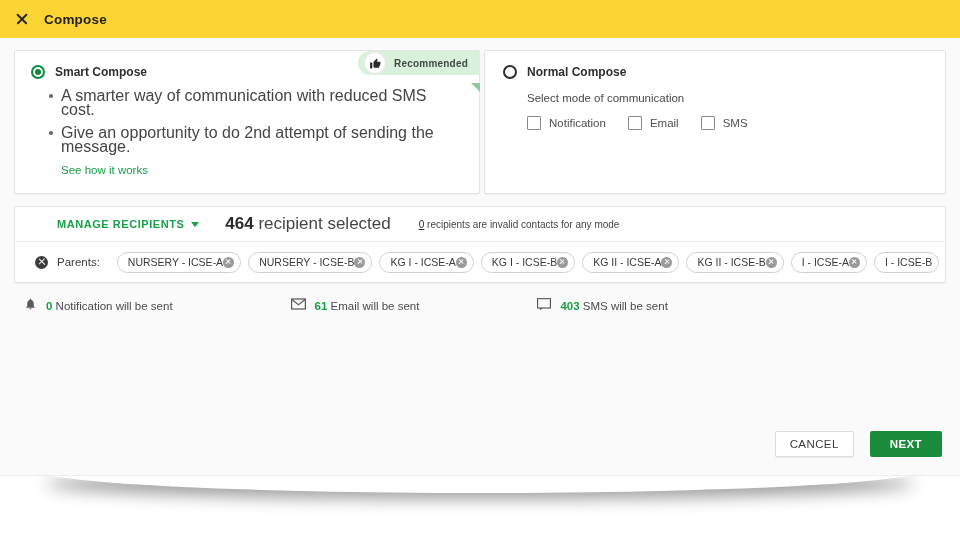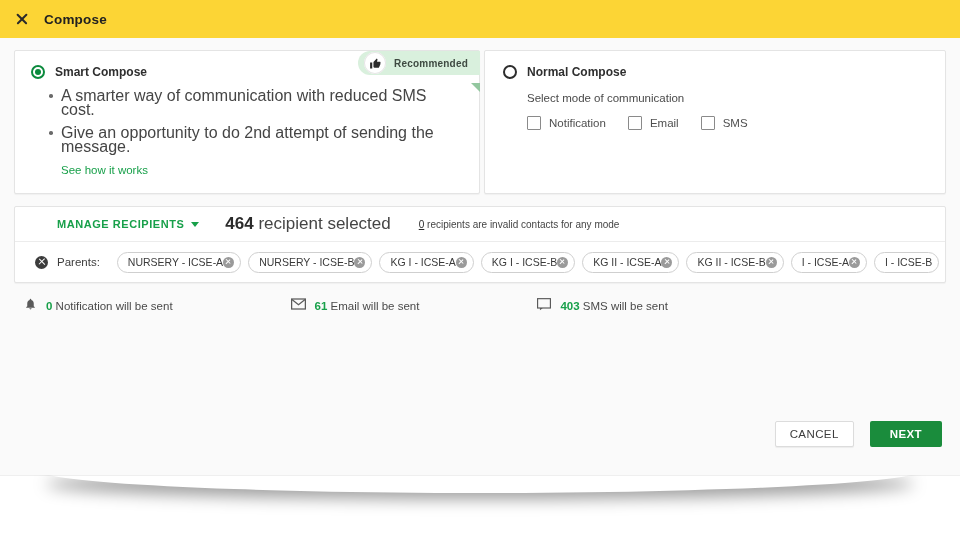--- a/index.html
+++ b/index.html
@@ -135,21 +135,21 @@
   
   .stats{ display:flex; align-items:center; margin:14px 0 0 10px; }
   .stat{ display:flex; align-items:center; gap:9px; }
   .stat.s2{ margin-left:118px; }
   .stat.s3{ margin-left:118px; }
   .stat-text{ font-size:11.5px; color:#4a4a4a; }
   .stat-num{ color:#18a04a; font-weight:bold; }
 
   
   .footer{
-    position:absolute; left:0; right:0; bottom:10px; height:62px;
+    position:absolute; left:0; right:0; bottom:0; height:62px;
     display:flex; align-items:center; justify-content:flex-end; padding-right:18px; box-sizing:border-box;
   }
   .btn{
     height:26px; min-width:62px; border-radius:2px; font-size:11.5px; letter-spacing:.4px;
     display:flex; align-items:center; justify-content:center; cursor:pointer; box-sizing:border-box;
   }
   .btn-cancel{ background:#fff; border:1px solid #dcdcdc; color:#3d3d3d; padding:0 14px; box-shadow:0 1px 1px rgba(0,0,0,.06); }
   .btn-next{ background:#1a8c3c; color:#fff; padding:0 20px; margin-left:16px; font-weight:bold; }
 
   

